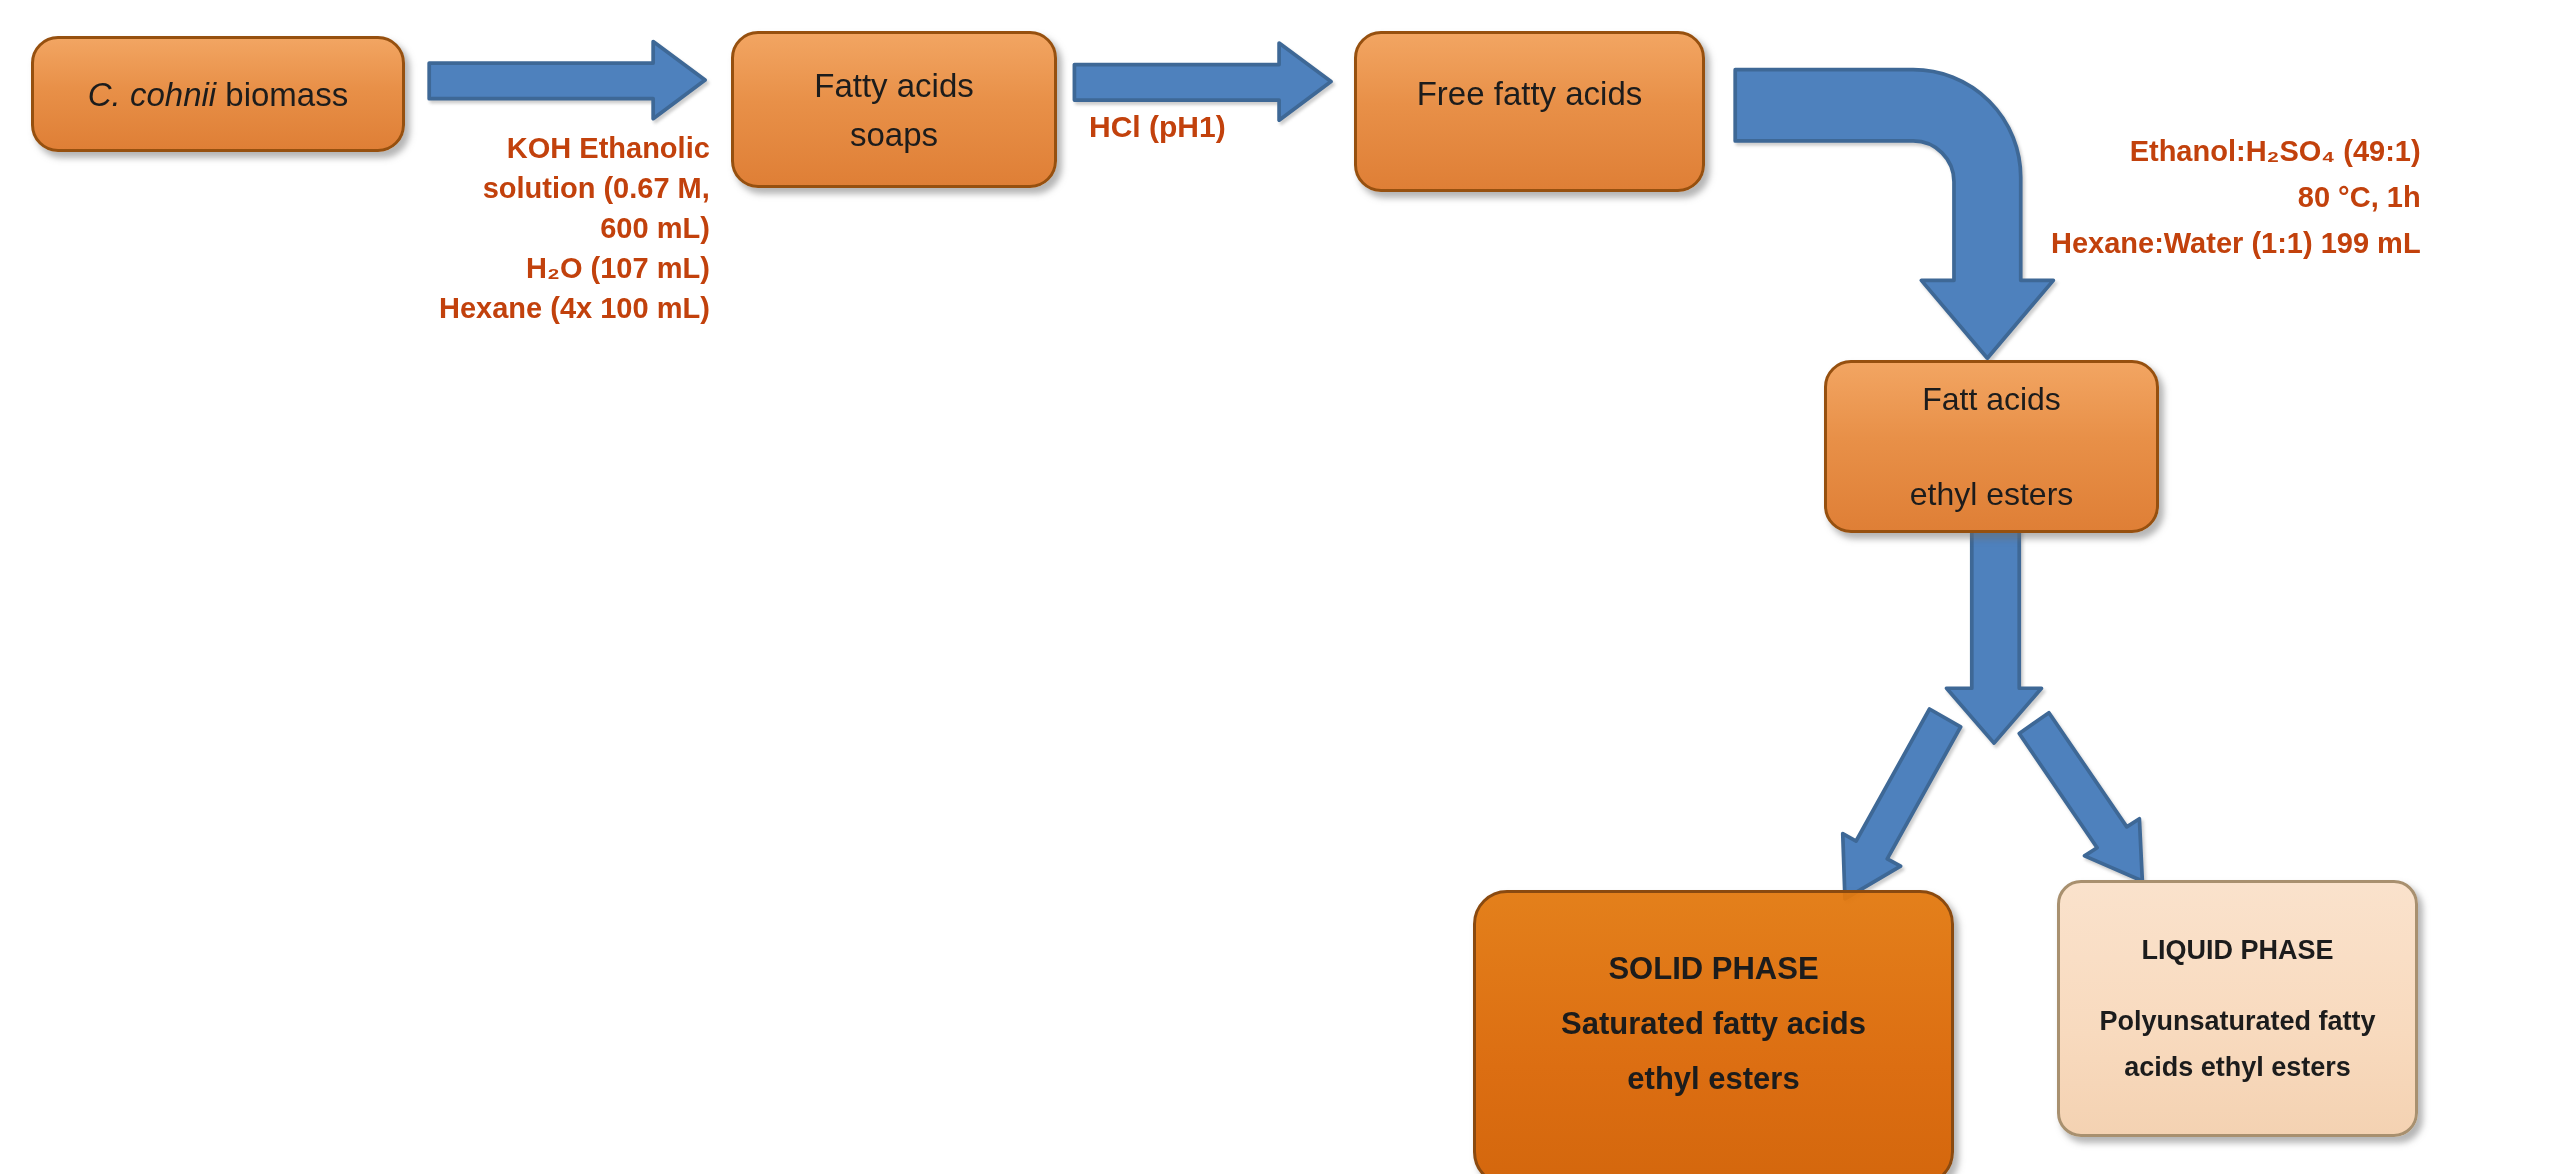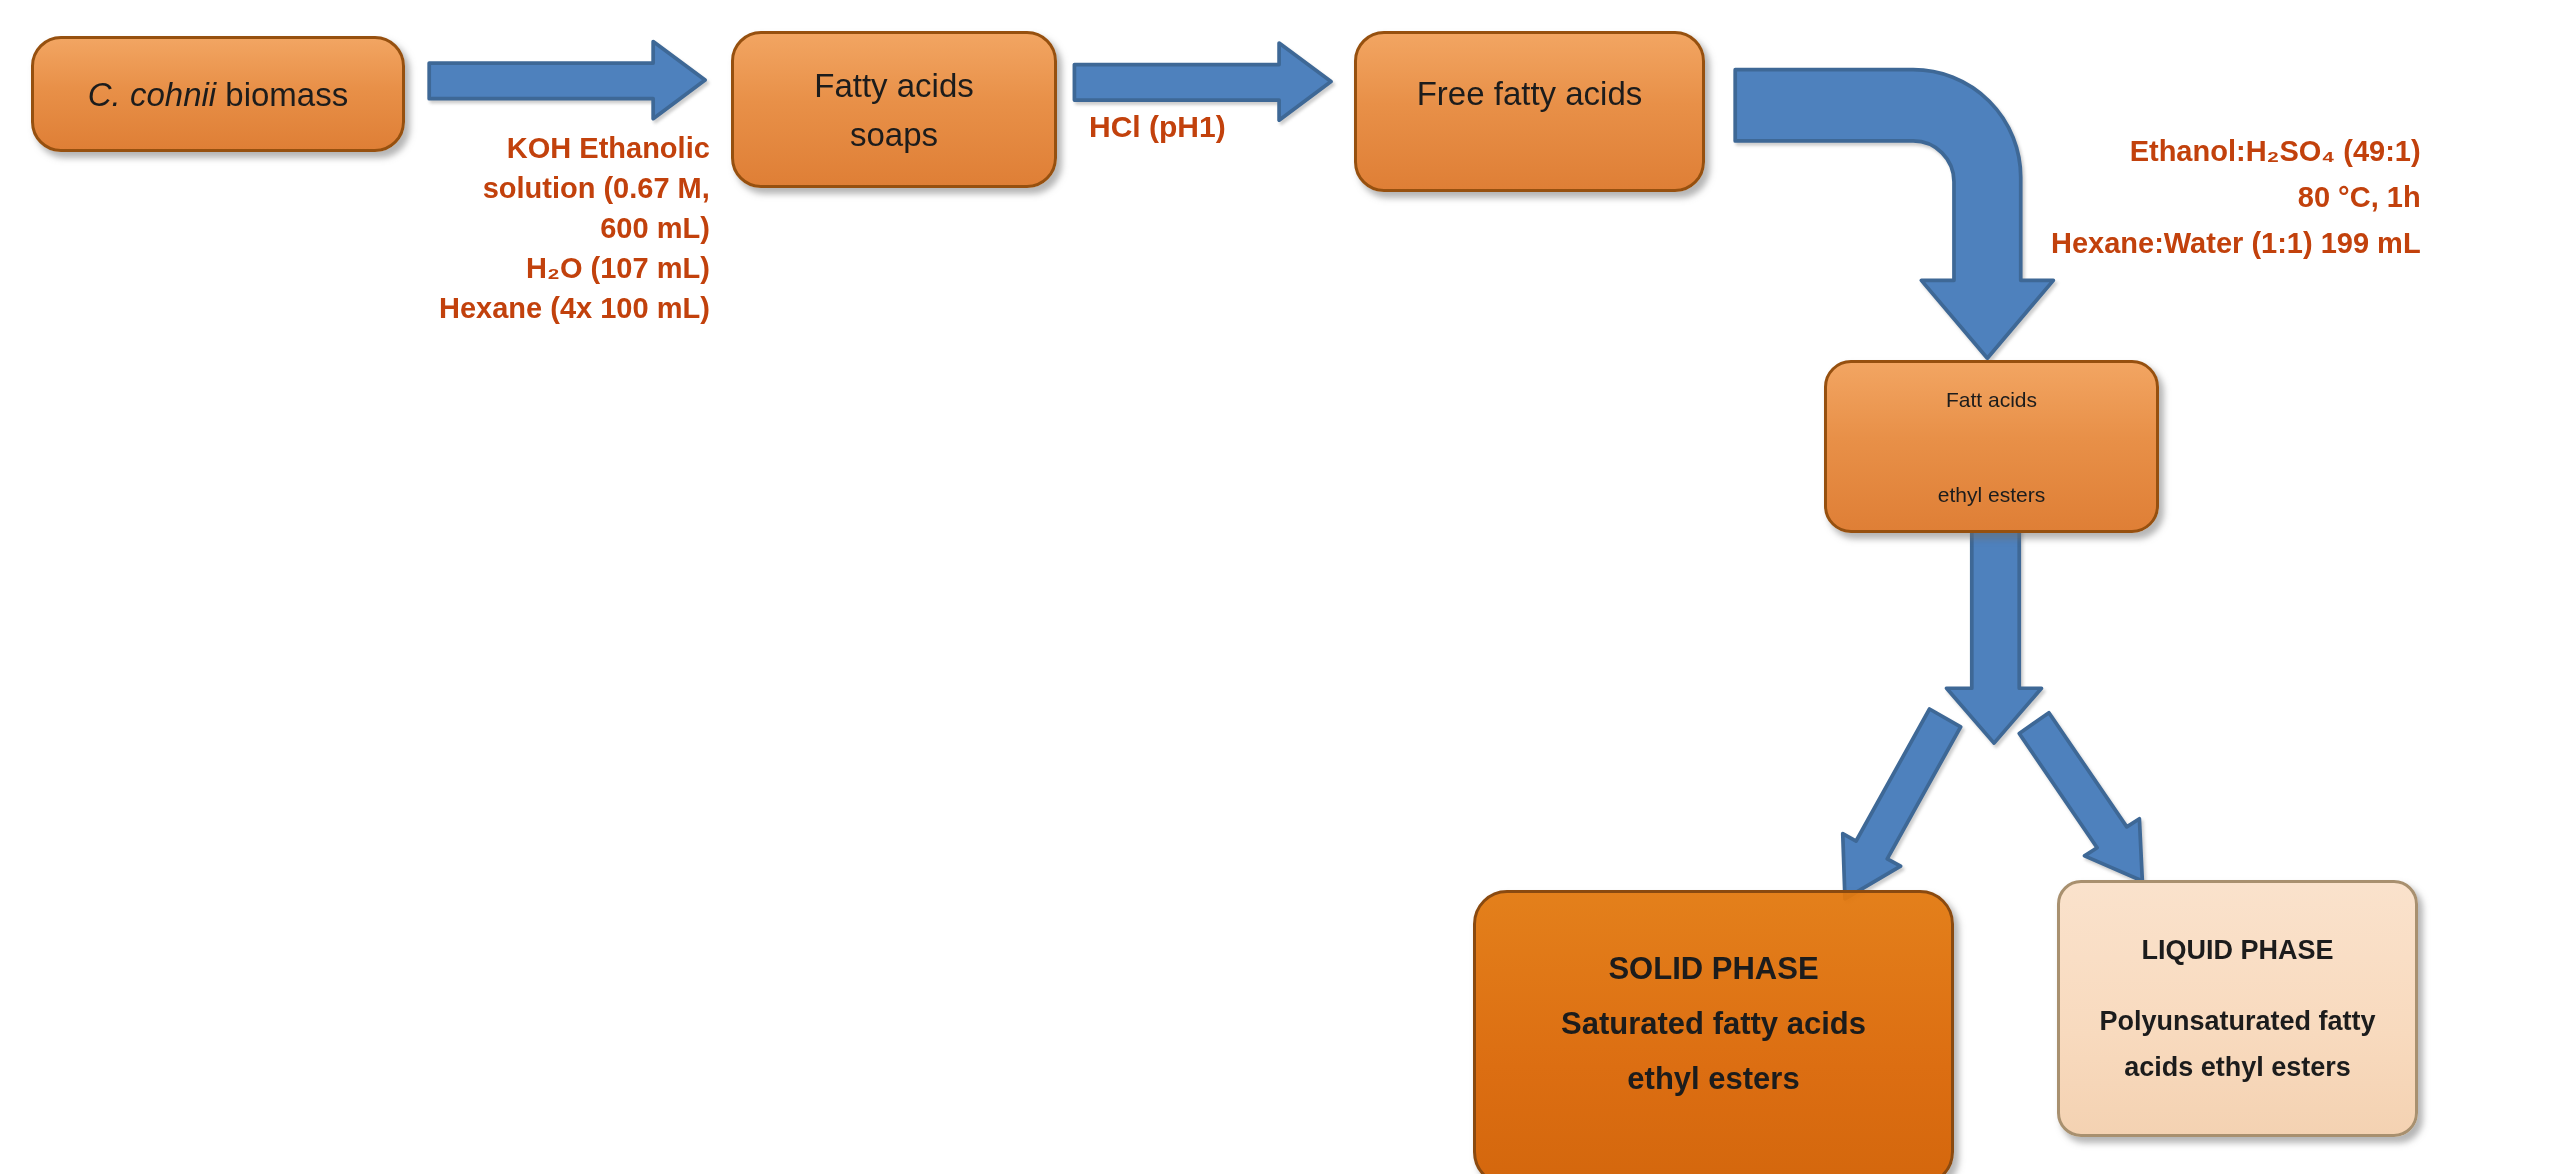--- a/index.html
+++ b/index.html
@@ -13,21 +13,21 @@
     filter:drop-shadow(3px 4px 2px rgba(130,130,130,0.40));
   }
   .node{
     position:absolute;display:flex;flex-direction:column;align-items:center;justify-content:center;
     text-align:center;border:3.7px solid #96500F;border-radius:27px;
     background:linear-gradient(180deg,#F2A562 0%,#E89048 45%,#DF7F36 100%);
     box-shadow:4.5px 5.2px 6.7px rgba(110,110,110,0.50);
     color:#1c1c1c;
   }
   .node .ln{white-space:nowrap;}
-  .node-big{font-size:33px;line-height:47px;border-radius:30px;}
+  .node-big{font-size:33px;line-height:47px;}
   .node-solid{
     background:linear-gradient(180deg,#E2790FF2 0%,#DC6E12 60%,#D4670D 100%);
     border:3.7px solid #8A4A10;border-radius:34px;font-weight:bold;
     font-size:31px;line-height:55px;
   }
   .node-liquid{
     background:linear-gradient(180deg,#FAE2CC 0%,#F8DABE 60%,#F4D2B2 100%);
     border:3px solid #A8906F;border-radius:24px;font-weight:bold;
     font-size:27px;line-height:46px;
   }
@@ -77,21 +77,21 @@
   <div class="node node-big" style="left:1354px;top:31px;width:345px;height:147px;padding-bottom:8px;justify-content:flex-start;">
     <div class="ln" style="margin-top:36px;">Free fatty acids</div>
   </div>
 
   <div class="label" style="left:2051px;top:128px;font-size:29px;line-height:46px;">
     <div>Ethanol:H₂SO₄ (49:1)</div>
     <div>80 °C, 1h</div>
     <div>Hexane:Water (1:1) 199 mL</div>
   </div>
 
-  <div class="node" style="left:1824px;top:360px;width:329px;height:167px;font-size:21px;line-height:49px;gap:46px;">
+  <div class="node" style="left:1824px;top:360px;width:329px;height:167px;font-size:32px;line-height:49px;gap:46px;">
     <div class="ln">Fatt acids</div>
     <div class="ln">ethyl esters</div>
   </div>
 
 
   <div class="node node-solid" style="left:1473px;top:890px;width:475px;height:260px;padding-bottom:30px;">
     <div class="ln phase-head">SOLID PHASE</div>
     <div class="ln">Saturated fatty acids</div>
     <div class="ln">ethyl esters</div>
   </div>

